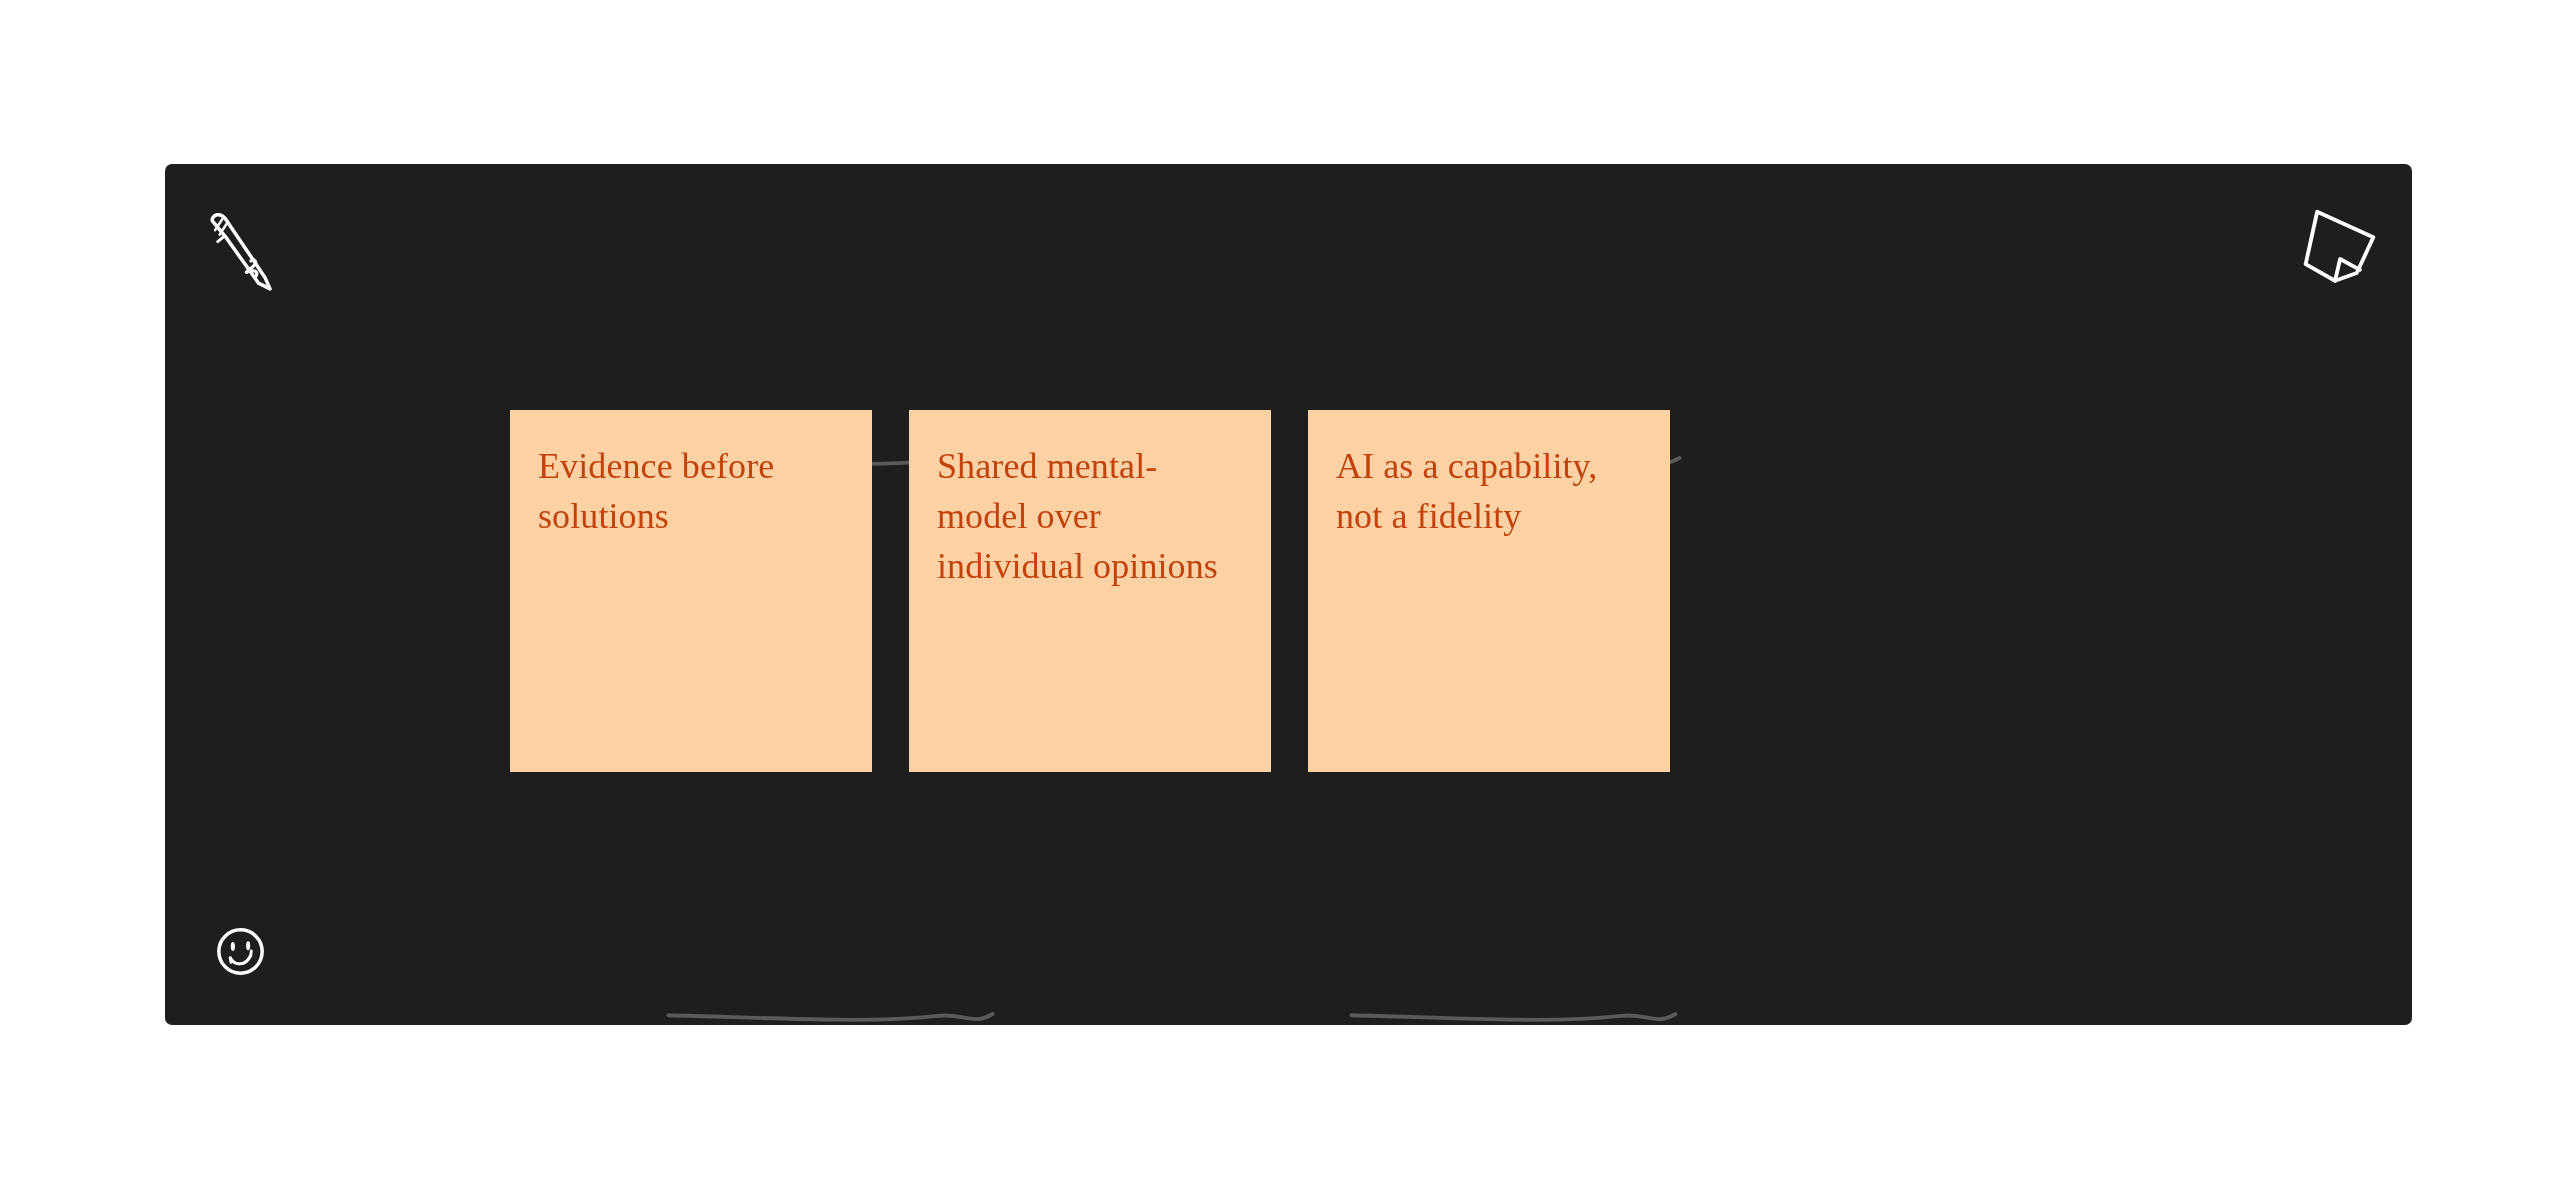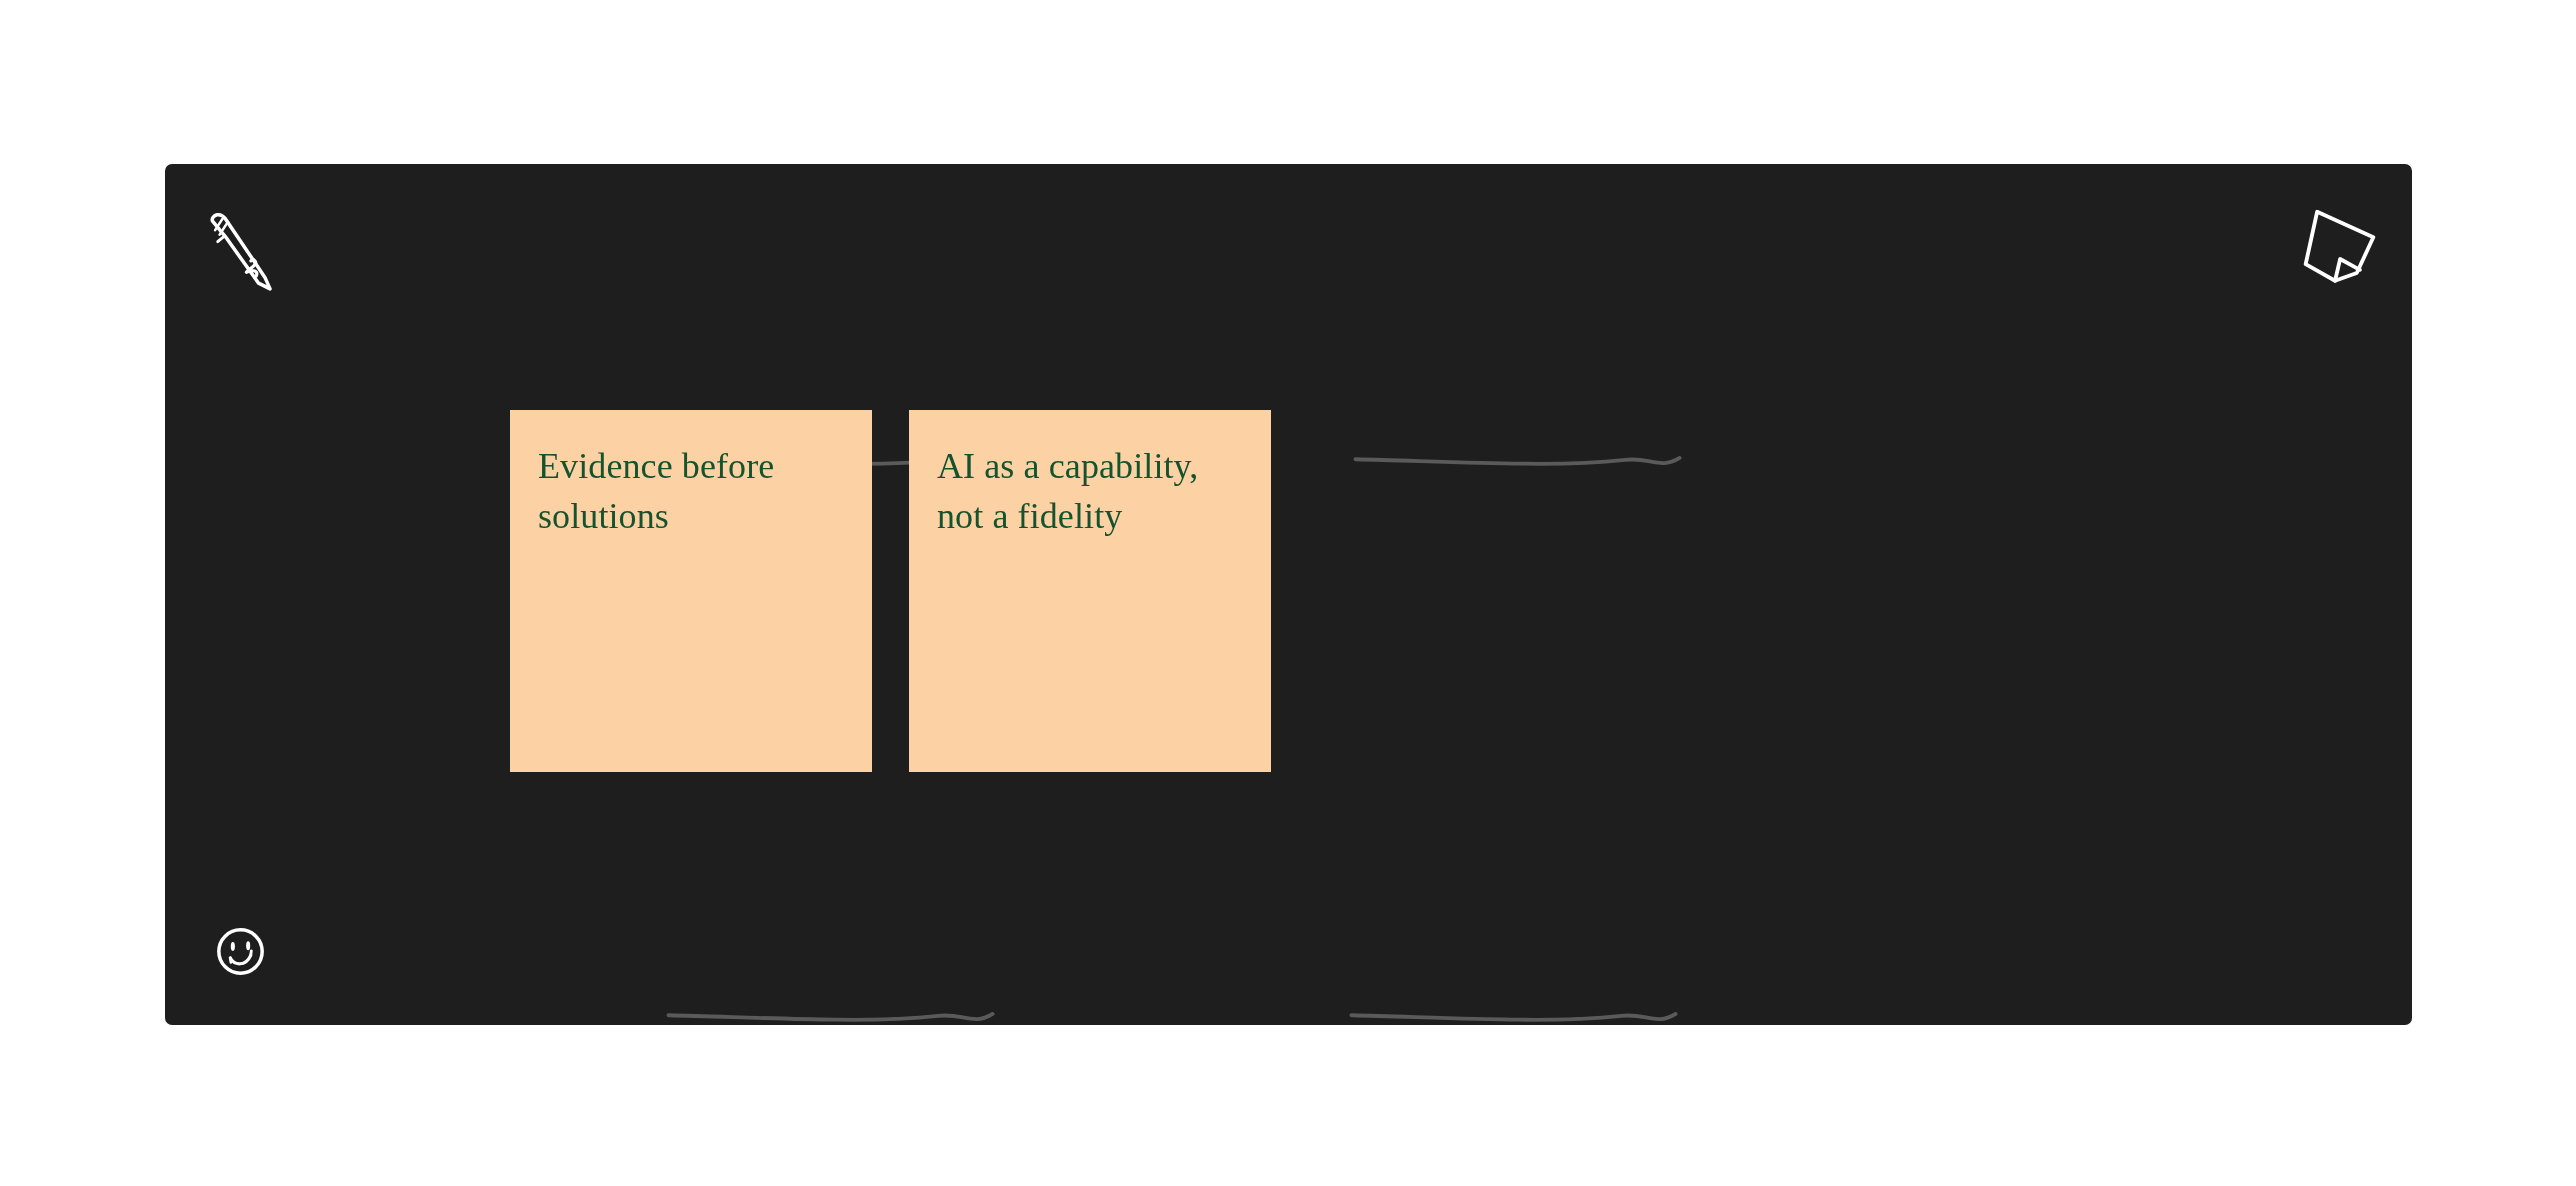--- a/index.html
+++ b/index.html
@@ -57,21 +57,21 @@
     width: 362px;
     height: 362px;
     background: #fcd2a5;
     box-sizing: border-box;
     padding: 31px 28px 0 28px;
   }
   .sticky-note-text {
     font-family: "Liberation Serif", serif;
     font-size: 36px;
     line-height: 1.39;
-    color: #14532d;
+    color: #c2410c;
     letter-spacing: 0.1px;
     white-space: pre-line;
   }
 </style>
 </head>
 <body>
 
 <div id="board">
 
   <div class="corner-icon" id="pencil-icon">
@@ -123,18 +123,21 @@
     <svg width="333" height="19" viewBox="0 0 520 30" fill="none">
       <path d="M4 13 C90 15 180 19 268 20 C340 21 392 18 430 14 C455 11 470 18 490 19 C500 19.5 508 16 516 11" stroke="#5a5a5a" stroke-width="6" stroke-linecap="round" fill="none"></path>
     </svg>
   </div>
 
   <div id="notes-row">
     <div class="sticky-note">
       <div class="sticky-note-text">Evidence before solutions</div>
     </div>
     <div class="sticky-note">
+      <div class="sticky-note-text">Shared mental-model over individual opinions</div>
+    </div>
+    <div class="sticky-note">
       <div class="sticky-note-text">AI as a capability, not a fidelity</div>
     </div>
   </div>
 
 </div>
 
 
 </body></html>

